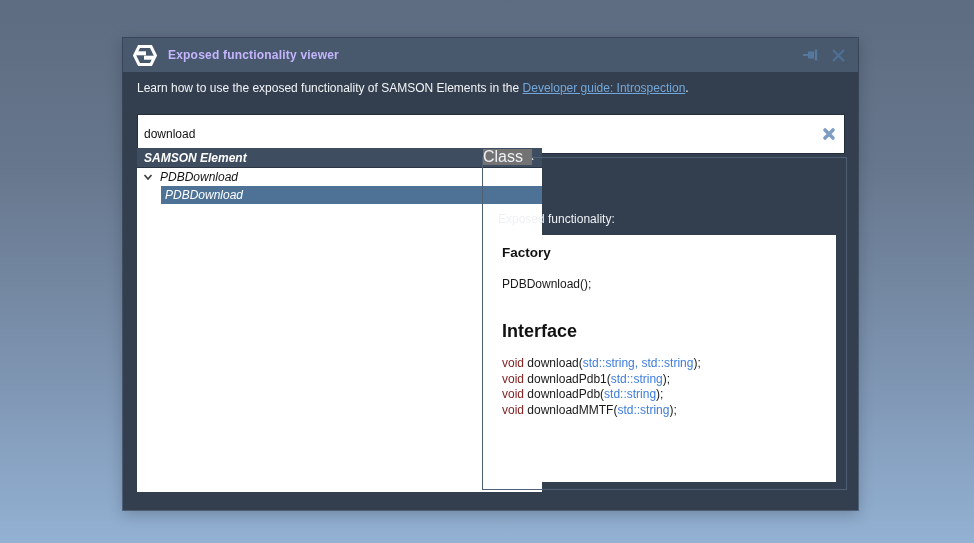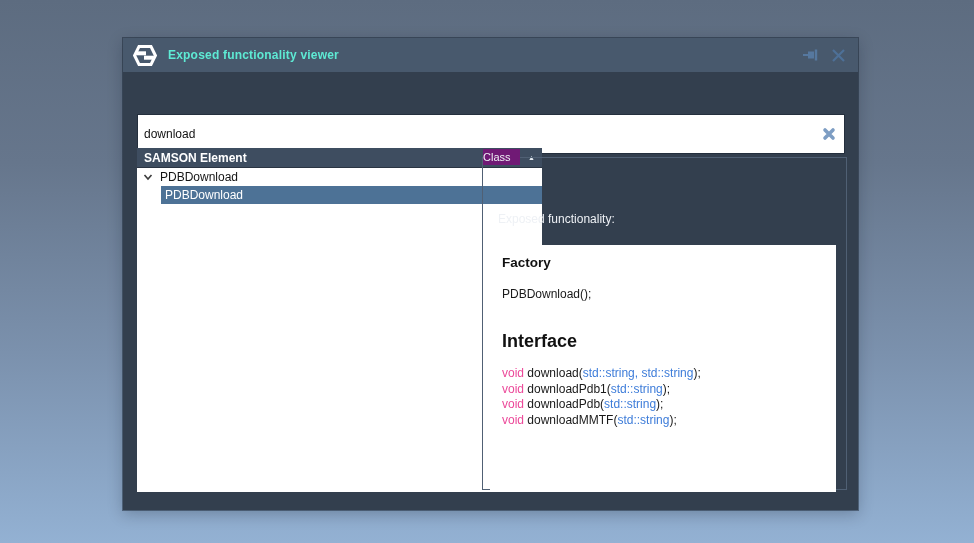--- a/index.html
+++ b/index.html
@@ -9,72 +9,72 @@
     background:linear-gradient(180deg,#5d6c80 0%,#66768c 30%,#7b91ad 65%,#93b1d3 100%);
   }
   .window{
     position:absolute;left:123px;top:38px;width:735px;height:472px;
     background:#333f4e;box-shadow:0 0 0 1px rgba(18,28,42,.45), 0 4px 14px rgba(10,18,30,.25);
   }
   .titlebar{
     position:absolute;left:0;top:0;width:100%;height:34px;background:#48596d;
     display:flex;align-items:center;padding:0 10px;box-sizing:border-box;gap:11px;
   }
-  .titlebar .title{font-size:12px;font-weight:bold;color:#5eead4;letter-spacing:.2px;text-align:right;}
+  .titlebar .title{font-size:12px;font-weight:bold;color:#c4b5fd;letter-spacing:.2px;text-align:right;}
   .tb-icons{margin-left:auto;display:flex;align-items:center;gap:7px;}
   .tb-btn{width:20px;height:18px;display:flex;align-items:center;justify-content:center;cursor:default;}
   .logo{width:24px;height:21px;display:block;}
   .intro{position:absolute;left:14px;top:43px;font-size:12px;color:#f2f4f7;white-space:nowrap;}
   .intro a{color:#74a7d9;text-decoration:underline;cursor:pointer;}
   .searchbox{
     position:absolute;left:14px;top:76px;width:708px;height:40px;background:#ffffff;
     box-sizing:border-box;border:1px solid #242f3d;display:flex;align-items:center;padding:0 6px;
   }
   .searchbox input{
     flex:1;border:none;outline:none;font-family:"Liberation Sans",sans-serif;
     font-size:12px;color:#111;background:transparent;padding:0;
   }
   .clear-x{display:flex;align-items:center;justify-content:center;width:18px;height:18px;cursor:default;}
   
-  .tree{position:absolute;left:14px;top:110px;width:405px;height:344px;background:#ffffff;}
+  .tree{position:absolute;left:14px;top:110px;width:405px;height:344px;background:#ffffff;font-style:italic;}
   .tree-header{
     height:20px;background:#3e4d60;border-bottom:1px solid #2a3442;display:flex;align-items:center;
     padding:0 7px;font-size:12px;font-weight:bold;color:#ffffff;box-sizing:border-box;
   }
   .sort-ind{margin-left:auto;font-size:7px;color:#e2e8ef;line-height:1;}
   .tree-row{height:18px;display:flex;align-items:center;font-size:12px;color:#141414;}
   .tree-row .chev{width:12px;height:12px;margin-left:5px;flex:0 0 auto;}
   .tree-row .lbl{margin-left:6px;}
   .tree-row-child{height:18px;background:#ffffff;}
   .tree-row-child .sel{
     margin-left:24px;height:100%;background:#4d7296;color:#ffffff;
     display:flex;align-items:center;padding-left:4px;font-size:12px;
   }
   
   .groupbox{
     position:absolute;left:359px;top:119px;width:365px;height:333px;
     border:1px solid #506074;box-sizing:border-box;
   }
   .gb-legend{
-    position:absolute;left:0;top:-9px;background:#701a75;padding:0 9px 0 0;
-    font-size:11px;color:#eef1f5;line-height:16px;
+    position:absolute;left:0;top:-9px;background:#737373;padding:0 9px 0 0;
+    font-size:16px;color:#eef1f5;line-height:16px;
   }
   .gb-fields{position:absolute;left:15px;top:11px;font-size:12px;color:#eef1f5;}
   .gb-field{display:flex;margin-bottom:9px;}
   .gb-field .fl{width:48px;}
   .gb-exposed{position:absolute;left:15px;top:54px;font-size:12px;color:#eef1f5;}
   .doc{
-    position:absolute;left:7px;top:87px;width:346px;height:247px;background:#ffffff;
+    position:absolute;left:7px;top:77px;width:346px;height:247px;background:#ffffff;
     overflow:hidden;color:#191919;
   }
   .doc-h{margin:10px 0 0 12px;font-size:13.5px;font-weight:bold;color:#111;}
   .doc-code{margin:17px 0 8px 12px;font-size:12px;}
   .doc-h2{margin:30px 0 0 12px;font-size:18px;font-weight:bold;color:#111;}
   .method-list{margin:14px 0 0 12px;font-size:12px;line-height:15.5px;}
-  .kw{color:#ec4899;}
+  .kw{color:#7f1d1d;}
   .typ{color:#3d7cd9;}
   .pl{color:#191919;}
 </style>
 </head>
 <body>
 
 <div class="window">
 
   <div class="titlebar">
     <svg class="logo" viewBox="0 0 24 21">
@@ -92,20 +92,21 @@
         </svg>
       </div>
       <div class="tb-btn">
         <svg width="15" height="15" viewBox="0 0 15 15">
           <path d="M2,2 L13,13 M13,2 L2,13" stroke="#4e7097" stroke-width="2.2" fill="none"></path>
         </svg>
       </div>
     </div>
   </div>
 
+  <div class="intro"><span>Learn how to use the exposed functionality of SAMSON Elements in the </span><a>Developer guide: Introspection</a><span>.</span></div>
 
   <div class="searchbox">
     <input type="text" value="download" style="">
     <div class="clear-x">
       <svg width="14" height="14" viewBox="0 0 14 14">
         <path d="M3,3 L11,11 M11,3 L3,11" stroke="#7d9dc3" stroke-width="3.6" stroke-linecap="round" fill="none"></path>
       </svg>
     </div>
   </div>
 

